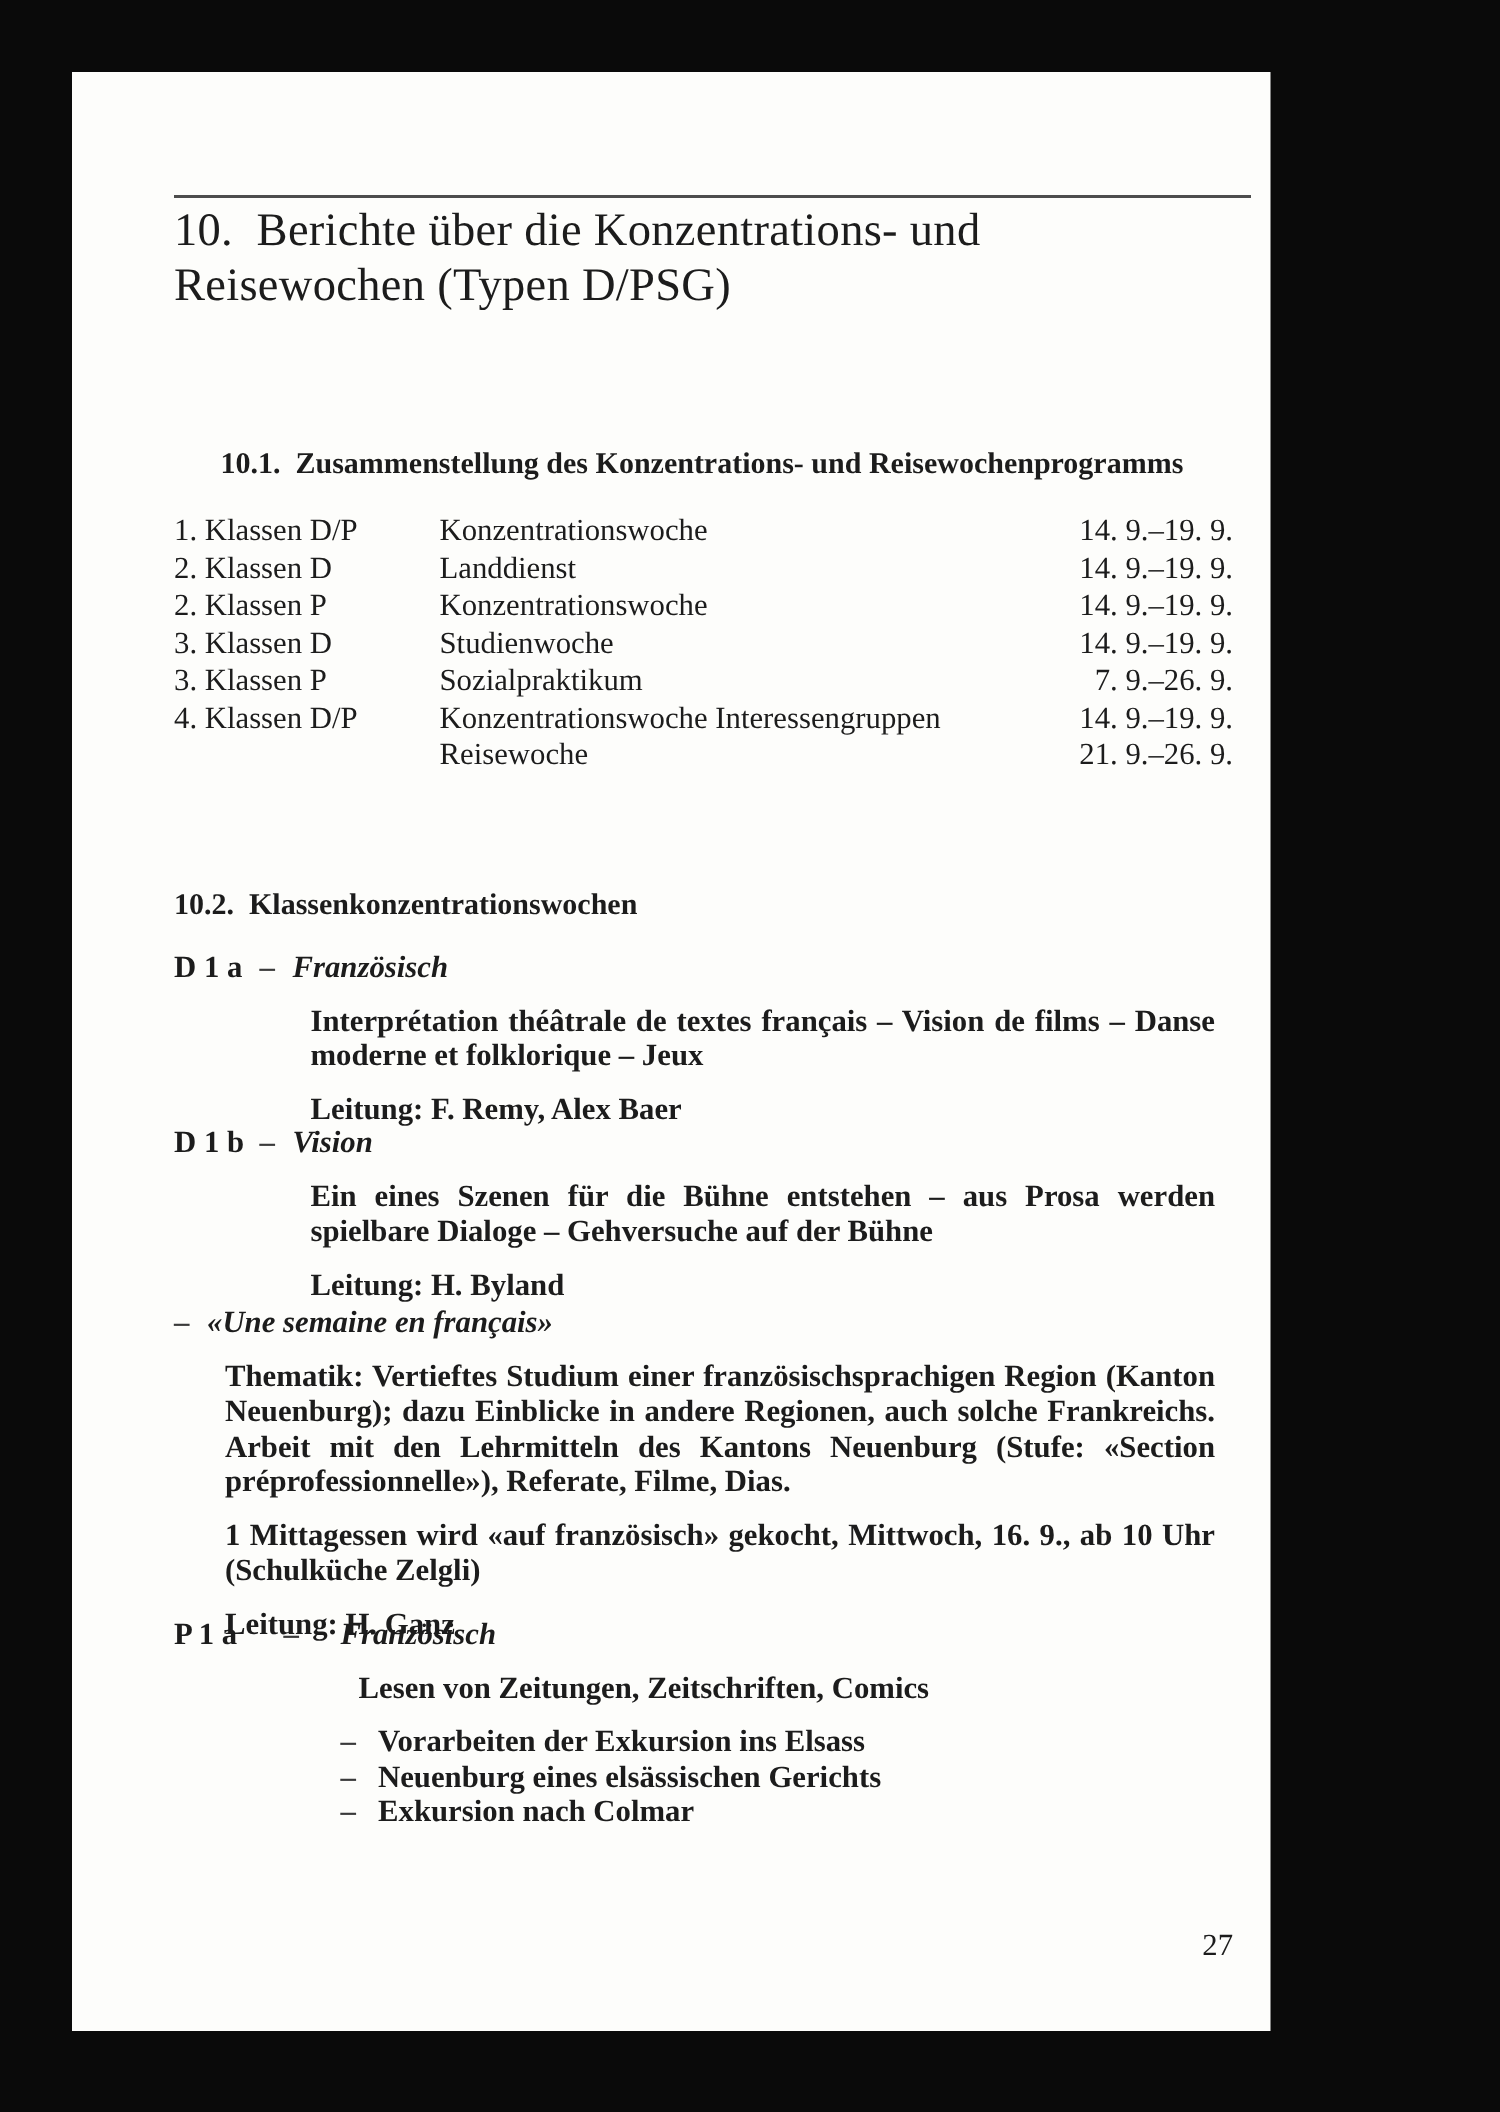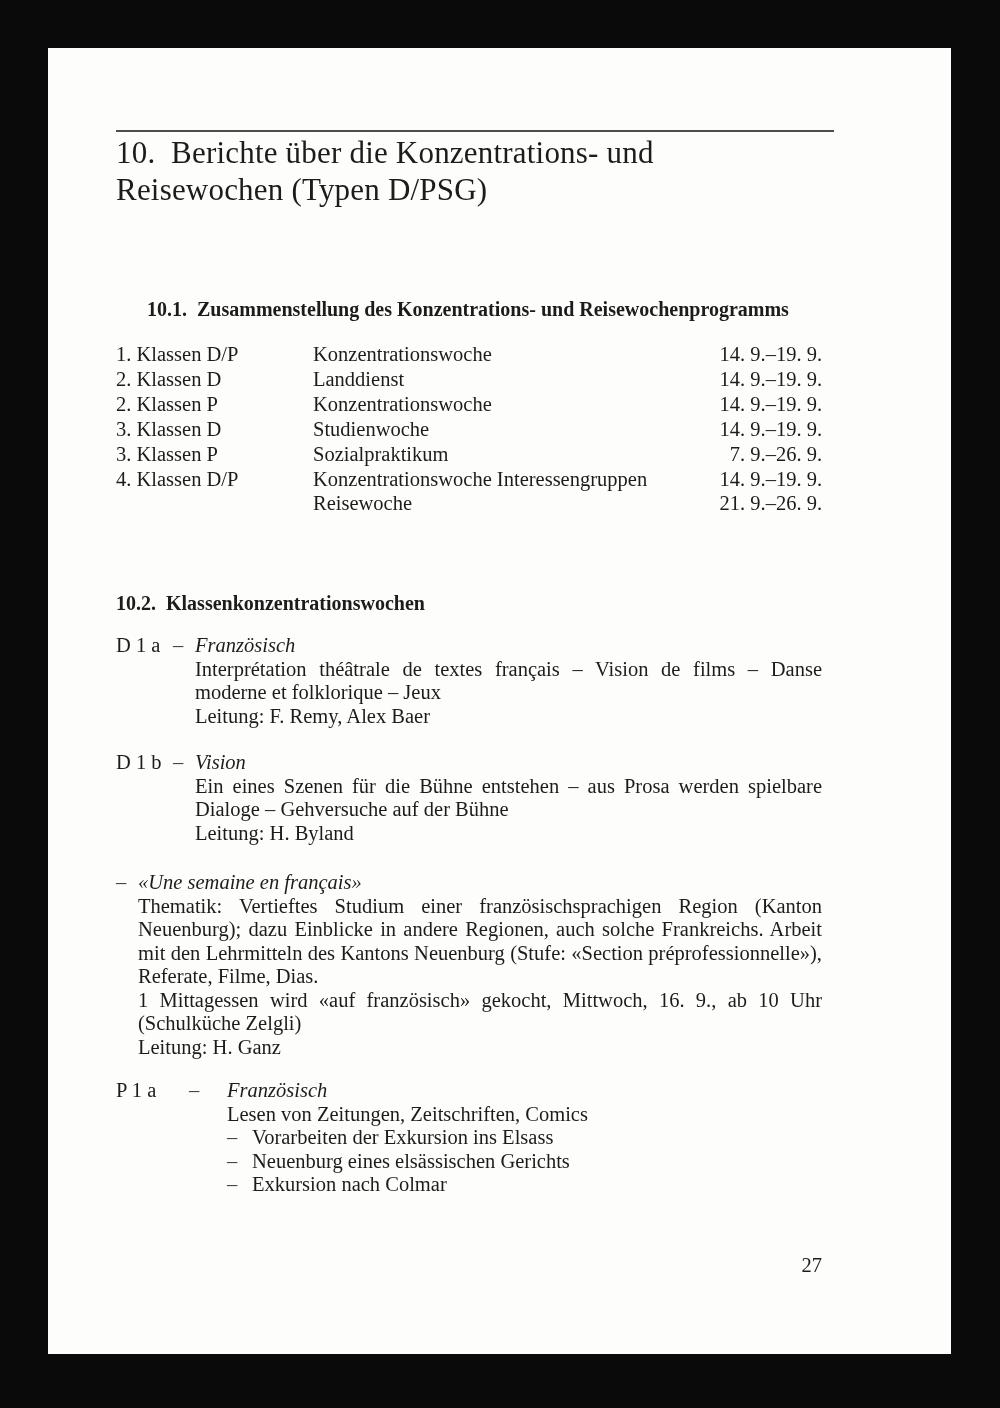--- a/index.html
+++ b/index.html
@@ -14,21 +14,21 @@
   }
   .surround {
     position: absolute;
     inset: 0;
     background: #0a0a0a;
   }
   .page {
     position: absolute;
     left: 48px;
     top: 48px;
-    width: 903px;
+    width: 799px;
     height: 1306px;
     background: #fdfdfb;
     color: #1c1c1c;
   }
   .rule {
     position: absolute;
     left: 68px;
     top: 82px;
     width: 718px;
     height: 2px;
@@ -57,48 +57,48 @@
     position: absolute;
     left: 68px;
     top: 294px;
     width: 706px;
     font-size: 20.5px;
     line-height: 24.9px;
   }
   .prow {
     display: grid;
     grid-template-columns: 177px 1fr 130px;
-    gap: 20px;
   }
   .pdates { text-align: right; }
   .entry {
     position: absolute;
     left: 68px;
     width: 706px;
     display: flex;
     font-size: 20.5px;
     line-height: 23.5px;
+    font-weight: bold;
   }
   .entry-d1a { top: 586px; }
   .entry-d1b { top: 703px; }
   .entry-d1c { top: 823px; }
   .entry-p1a { top: 1031px; gap: 16px; }
   .ecode { width: 57px; flex: none; }
   .edash { width: 22px; flex: none; color: #3a3a3a; }
   .ebody { flex: 1; min-width: 0; }
   .subject { font-style: italic; }
-  .ebody p { margin: 0; }
+  .ebody p { margin: 12px; }
   .just { text-align: justify; }
   .bullet { display: flex; }
   .bdash { width: 25px; flex: none; color: #3a3a3a; }
   .btext { flex: 1; }
   .pageno {
     position: absolute;
     left: 68px;
-    top: 1206px;
+    top: 1238px;
     width: 706px;
     text-align: right;
     font-size: 20.5px;
   }
 </style>
 </head>
 <body>
 
 <div class="surround">
   <div class="page">

